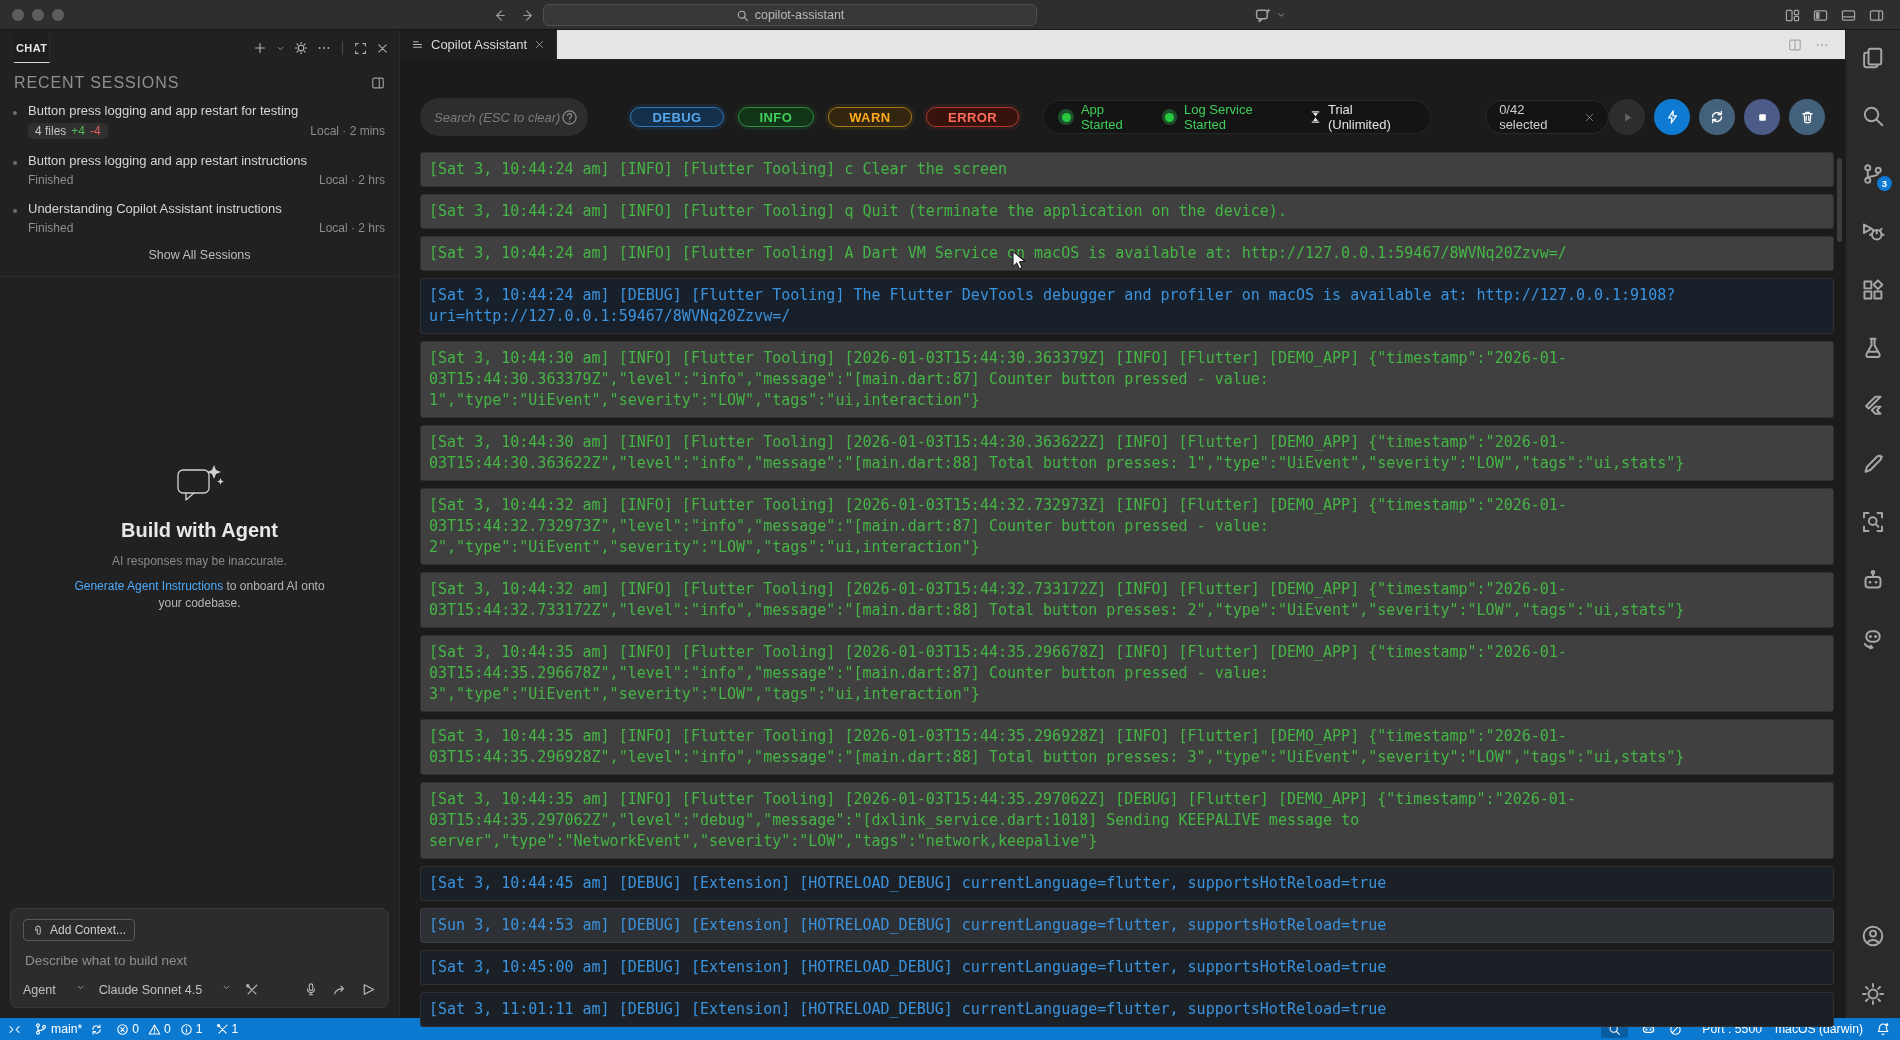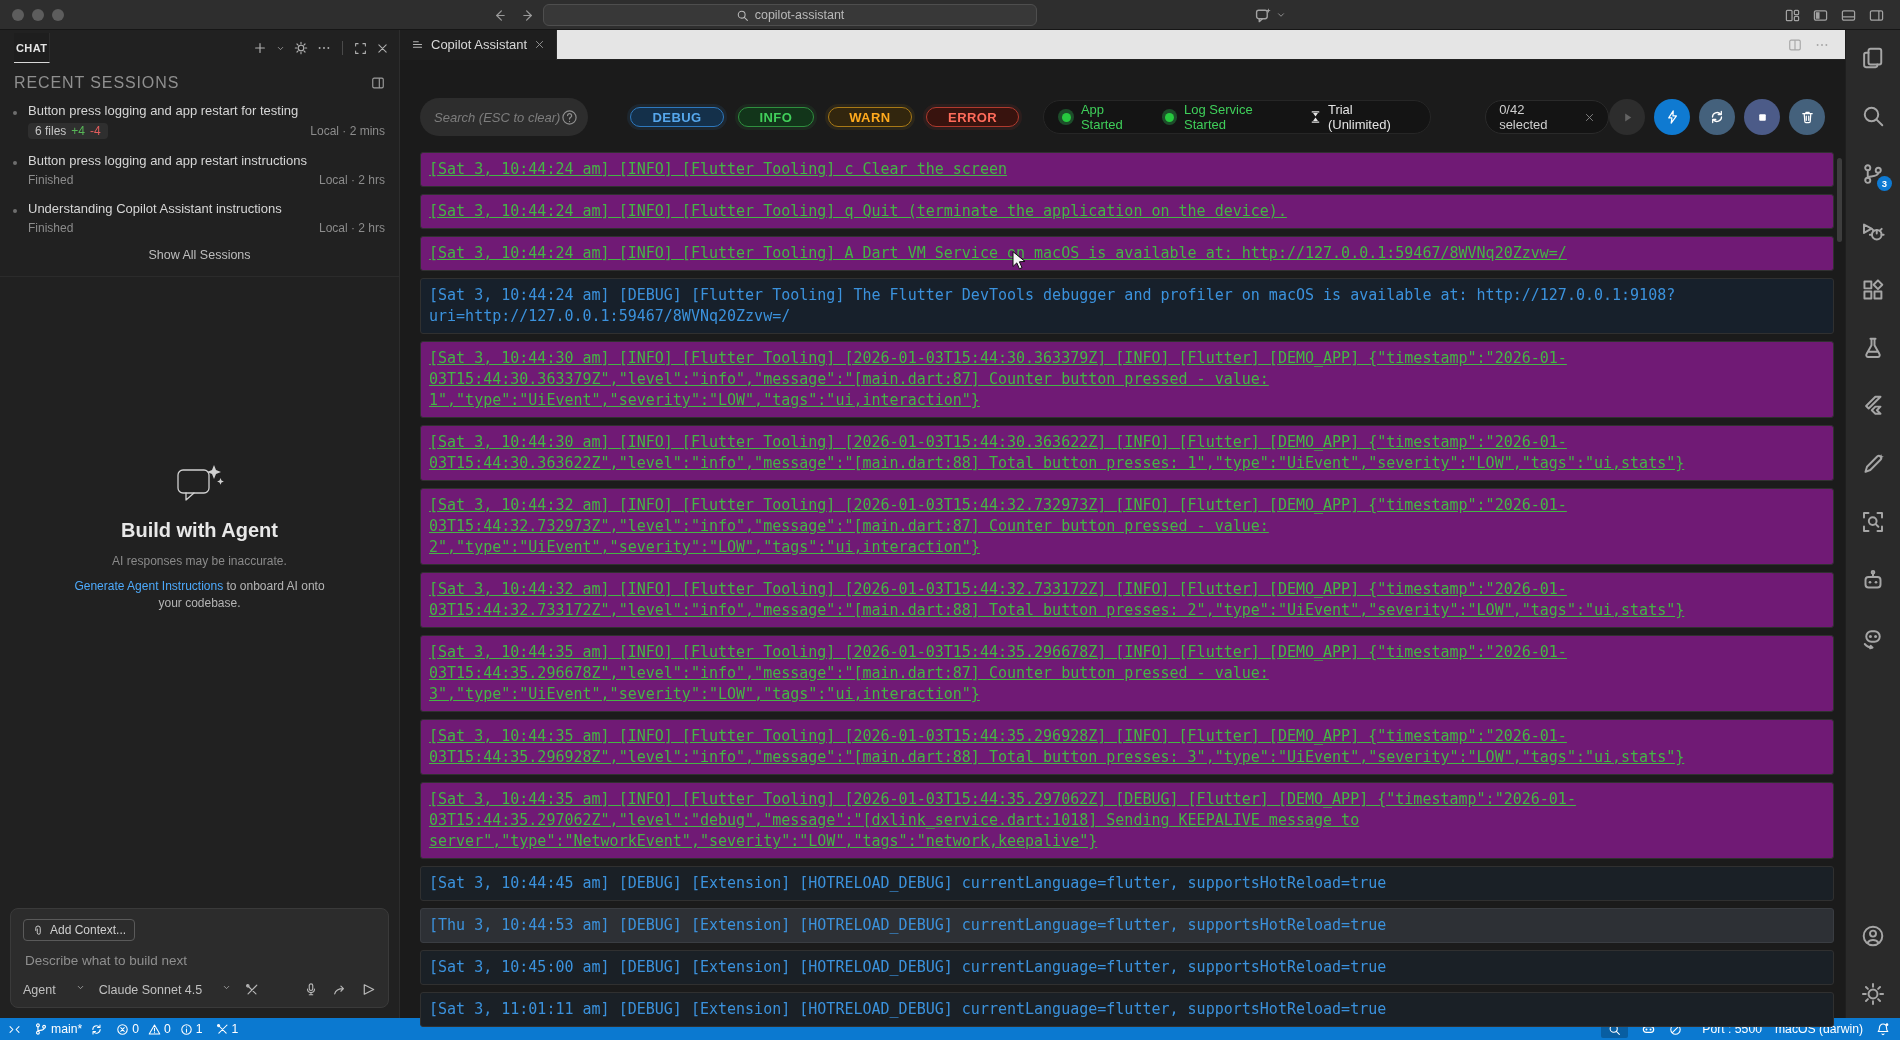--- a/index.html
+++ b/index.html
@@ -93,21 +93,21 @@
     color:#fff; cursor:pointer; border:none; }
   .abtn.play { background:#2d2d2d; color:#636363; cursor:default; }
   .abtn.bolt { background:#0f7ad1; }
   .abtn.refresh { background:#44617c; }
   .abtn.stop { background:#4c5b88; }
   .abtn.trash { background:#44617c; }
 
   .logs { margin:16px 11px 0 20px; font-family:"DejaVu Sans Mono", monospace; font-size:15px; line-height:21px; }
   .log-row { border:1px solid #303030; border-radius:3px; padding:6px 8px; margin-bottom:7px;
     overflow-wrap:break-word; cursor:default; }
-  .log-row.info { color:#45b545; background:#701a75;text-decoration:underline; }
+  .log-row.info { color:#45b545; background:#404040; }
   .log-row.debug { color:#3b92dd; background:#17202b; }
   .log-row.debug-ext { color:#3b92dd; background:#1a2026; }
   .log-row.hl { background:#2d3035; border-color:#3a3d42; }
 
   .efooter { margin-top:auto; text-align:center; font-size:12px; color:#9a9a9a; padding:8px 0 14px; }
   .scrollthumb { position:absolute; right:3px; top:128px; width:5px; height:84px; background:#3d3d3d; border-radius:3px; }
 
   
   .activitybar { width:55px; background:#2a2a2a; border-left:1px solid #1f1f1f; display:flex; flex-direction:column;
     align-items:center; padding:16px 0 12px; gap:34px; color:#a6a6a6; }
@@ -255,21 +255,21 @@
           </svg>
         </span>
     </div>
 
     <div class="sessions">
       <div class="session">
         <span class="dot"></span>
         <div class="title">Button press logging and app restart for testing</div>
         <div class="meta">
           <span class="badge">
-            <span class="b-files">6 files</span>
+            <span class="b-files">4 files</span>
             <span class="b-add">+4</span>
             <span class="b-del">-4</span>
           </span>
           <span class="right">Local · 2 mins</span>
         </div>
       </div>
       <div class="session">
         <span class="dot"></span>
         <div class="title">Button press logging and app restart instructions</div>
         <div class="meta">
@@ -472,21 +472,21 @@
       <div class="log-row info">[Sat 3, 10:44:24 am] [INFO] [Flutter Tooling] A Dart VM Service on macOS is available at: http://127.0.0.1:59467/8WVNq20Zzvw=/</div>
       <div class="log-row debug">[Sat 3, 10:44:24 am] [DEBUG] [Flutter Tooling] The Flutter DevTools debugger and profiler on macOS is available at: http://127.0.0.1:9108?uri=http://127.0.0.1:59467/8WVNq20Zzvw=/</div>
       <div class="log-row info">[Sat 3, 10:44:30 am] [INFO] [Flutter Tooling] [2026-01-03T15:44:30.363379Z] [INFO] [Flutter] [DEMO_APP] {"timestamp":"2026-01-03T15:44:30.363379Z","level":"info","message":"[main.dart:87] Counter button pressed - value: 1","type":"UiEvent","severity":"LOW","tags":"ui,interaction"}</div>
       <div class="log-row info">[Sat 3, 10:44:30 am] [INFO] [Flutter Tooling] [2026-01-03T15:44:30.363622Z] [INFO] [Flutter] [DEMO_APP] {"timestamp":"2026-01-03T15:44:30.363622Z","level":"info","message":"[main.dart:88] Total button presses: 1","type":"UiEvent","severity":"LOW","tags":"ui,stats"}</div>
       <div class="log-row info">[Sat 3, 10:44:32 am] [INFO] [Flutter Tooling] [2026-01-03T15:44:32.732973Z] [INFO] [Flutter] [DEMO_APP] {"timestamp":"2026-01-03T15:44:32.732973Z","level":"info","message":"[main.dart:87] Counter button pressed - value: 2","type":"UiEvent","severity":"LOW","tags":"ui,interaction"}</div>
       <div class="log-row info">[Sat 3, 10:44:32 am] [INFO] [Flutter Tooling] [2026-01-03T15:44:32.733172Z] [INFO] [Flutter] [DEMO_APP] {"timestamp":"2026-01-03T15:44:32.733172Z","level":"info","message":"[main.dart:88] Total button presses: 2","type":"UiEvent","severity":"LOW","tags":"ui,stats"}</div>
       <div class="log-row info">[Sat 3, 10:44:35 am] [INFO] [Flutter Tooling] [2026-01-03T15:44:35.296678Z] [INFO] [Flutter] [DEMO_APP] {"timestamp":"2026-01-03T15:44:35.296678Z","level":"info","message":"[main.dart:87] Counter button pressed - value: 3","type":"UiEvent","severity":"LOW","tags":"ui,interaction"}</div>
       <div class="log-row info">[Sat 3, 10:44:35 am] [INFO] [Flutter Tooling] [2026-01-03T15:44:35.296928Z] [INFO] [Flutter] [DEMO_APP] {"timestamp":"2026-01-03T15:44:35.296928Z","level":"info","message":"[main.dart:88] Total button presses: 3","type":"UiEvent","severity":"LOW","tags":"ui,stats"}</div>
       <div class="log-row info">[Sat 3, 10:44:35 am] [INFO] [Flutter Tooling] [2026-01-03T15:44:35.297062Z] [DEBUG] [Flutter] [DEMO_APP] {"timestamp":"2026-01-03T15:44:35.297062Z","level":"debug","message":"[dxlink_service.dart:1018] Sending KEEPALIVE message to server","type":"NetworkEvent","severity":"LOW","tags":"network,keepalive"}</div>
       <div class="log-row debug-ext">[Sat 3, 10:44:45 am] [DEBUG] [Extension] [HOTRELOAD_DEBUG] currentLanguage=flutter, supportsHotReload=true</div>
-      <div class="log-row debug-ext hl">[Thu 3, 10:44:53 am] [DEBUG] [Extension] [HOTRELOAD_DEBUG] currentLanguage=flutter, supportsHotReload=true</div>
+      <div class="log-row debug-ext hl">[Sun 3, 10:44:53 am] [DEBUG] [Extension] [HOTRELOAD_DEBUG] currentLanguage=flutter, supportsHotReload=true</div>
       <div class="log-row debug-ext">[Sat 3, 10:45:00 am] [DEBUG] [Extension] [HOTRELOAD_DEBUG] currentLanguage=flutter, supportsHotReload=true</div>
       <div class="log-row debug-ext">[Sat 3, 11:01:11 am] [DEBUG] [Extension] [HOTRELOAD_DEBUG] currentLanguage=flutter, supportsHotReload=true</div>
     </div>
 
     <div class="efooter">
       
     </div>
     <div class="scrollthumb"></div>
   </div>
 

